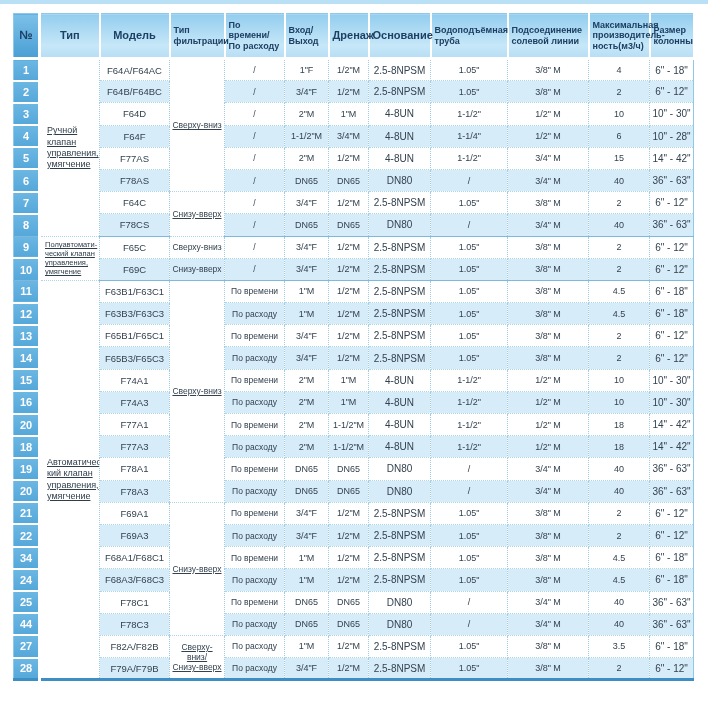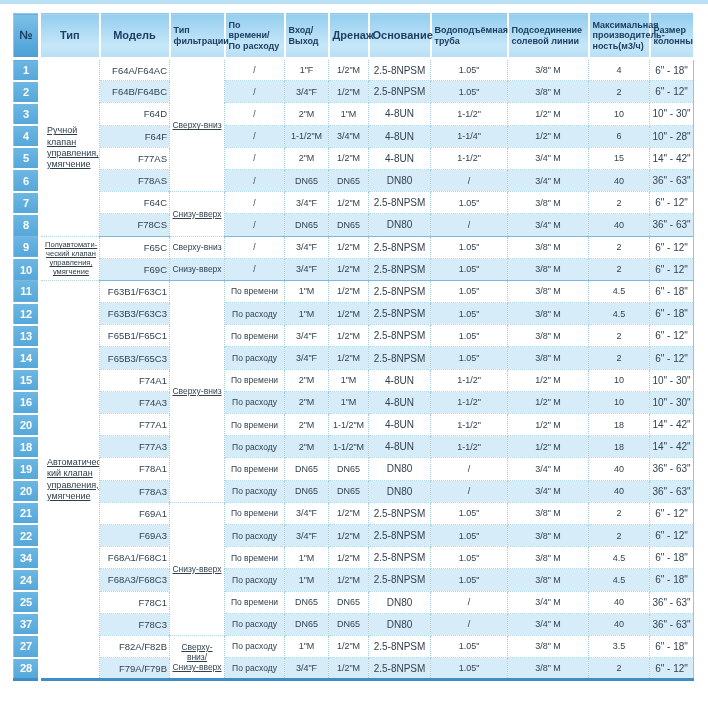--- a/index.html
+++ b/index.html
@@ -57,29 +57,29 @@
   tr.gend td { border-bottom: 1px solid #7db9dc; }
 
   td.num-cell {
     background: linear-gradient(180deg, #6cb6e2 0%, #55a8da 100%) !important;
     color: #ffffff;
     font-weight: 700;
     font-size: 11px;
     border-right: 3px solid #ffffff;
     border-bottom: 2px solid #ffffff;
   }
-  td.model-cell { font-size: 9.5px; text-align: right; }
+  td.model-cell { font-size: 9.5px; }
   td.type-cell {
     text-align: left;
     padding: 0 2px 0 6px;
     font-size: 9px;
     line-height: 1.25;
     color: #2e3e4a;
   }
-  td.type-cell.compact { font-size: 7.5px; line-height: 1.2; padding-left: 4px; text-align: center; }
+  td.type-cell.compact { font-size: 7.5px; line-height: 1.2; padding-left: 4px; }
   td.filt-cell { font-size: 8.5px; line-height: 1.2; text-align: center; }
   td.span { background: #ffffff !important; text-decoration: underline; }
   td.cell-mode { font-size: 8.5px; }
   td.cell-size, td.cell-base { font-size: 10px; white-space: nowrap; }
 </style>
 </head>
 <body>
 
 <div class="top-strip"></div>
 
@@ -436,21 +436,21 @@
           <td class="cell-mode">По времени</td>
           <td class="cell-inlet">DN65</td>
           <td class="cell-drain">DN65</td>
           <td class="cell-base">DN80</td>
           <td class="cell-riser">/</td>
           <td class="cell-brine">3/4" M</td>
           <td class="cell-capacity">40</td>
           <td class="cell-size">36" - 63"</td>
         </tr>
         <tr class="even">
-          <td class="num-cell">37</td>
+          <td class="num-cell">44</td>
           <td class="model-cell">F78C3</td>
           <td class="cell-mode">По расходу</td>
           <td class="cell-inlet">DN65</td>
           <td class="cell-drain">DN65</td>
           <td class="cell-base">DN80</td>
           <td class="cell-riser">/</td>
           <td class="cell-brine">3/4" M</td>
           <td class="cell-capacity">40</td>
           <td class="cell-size">36" - 63"</td>
         </tr>

